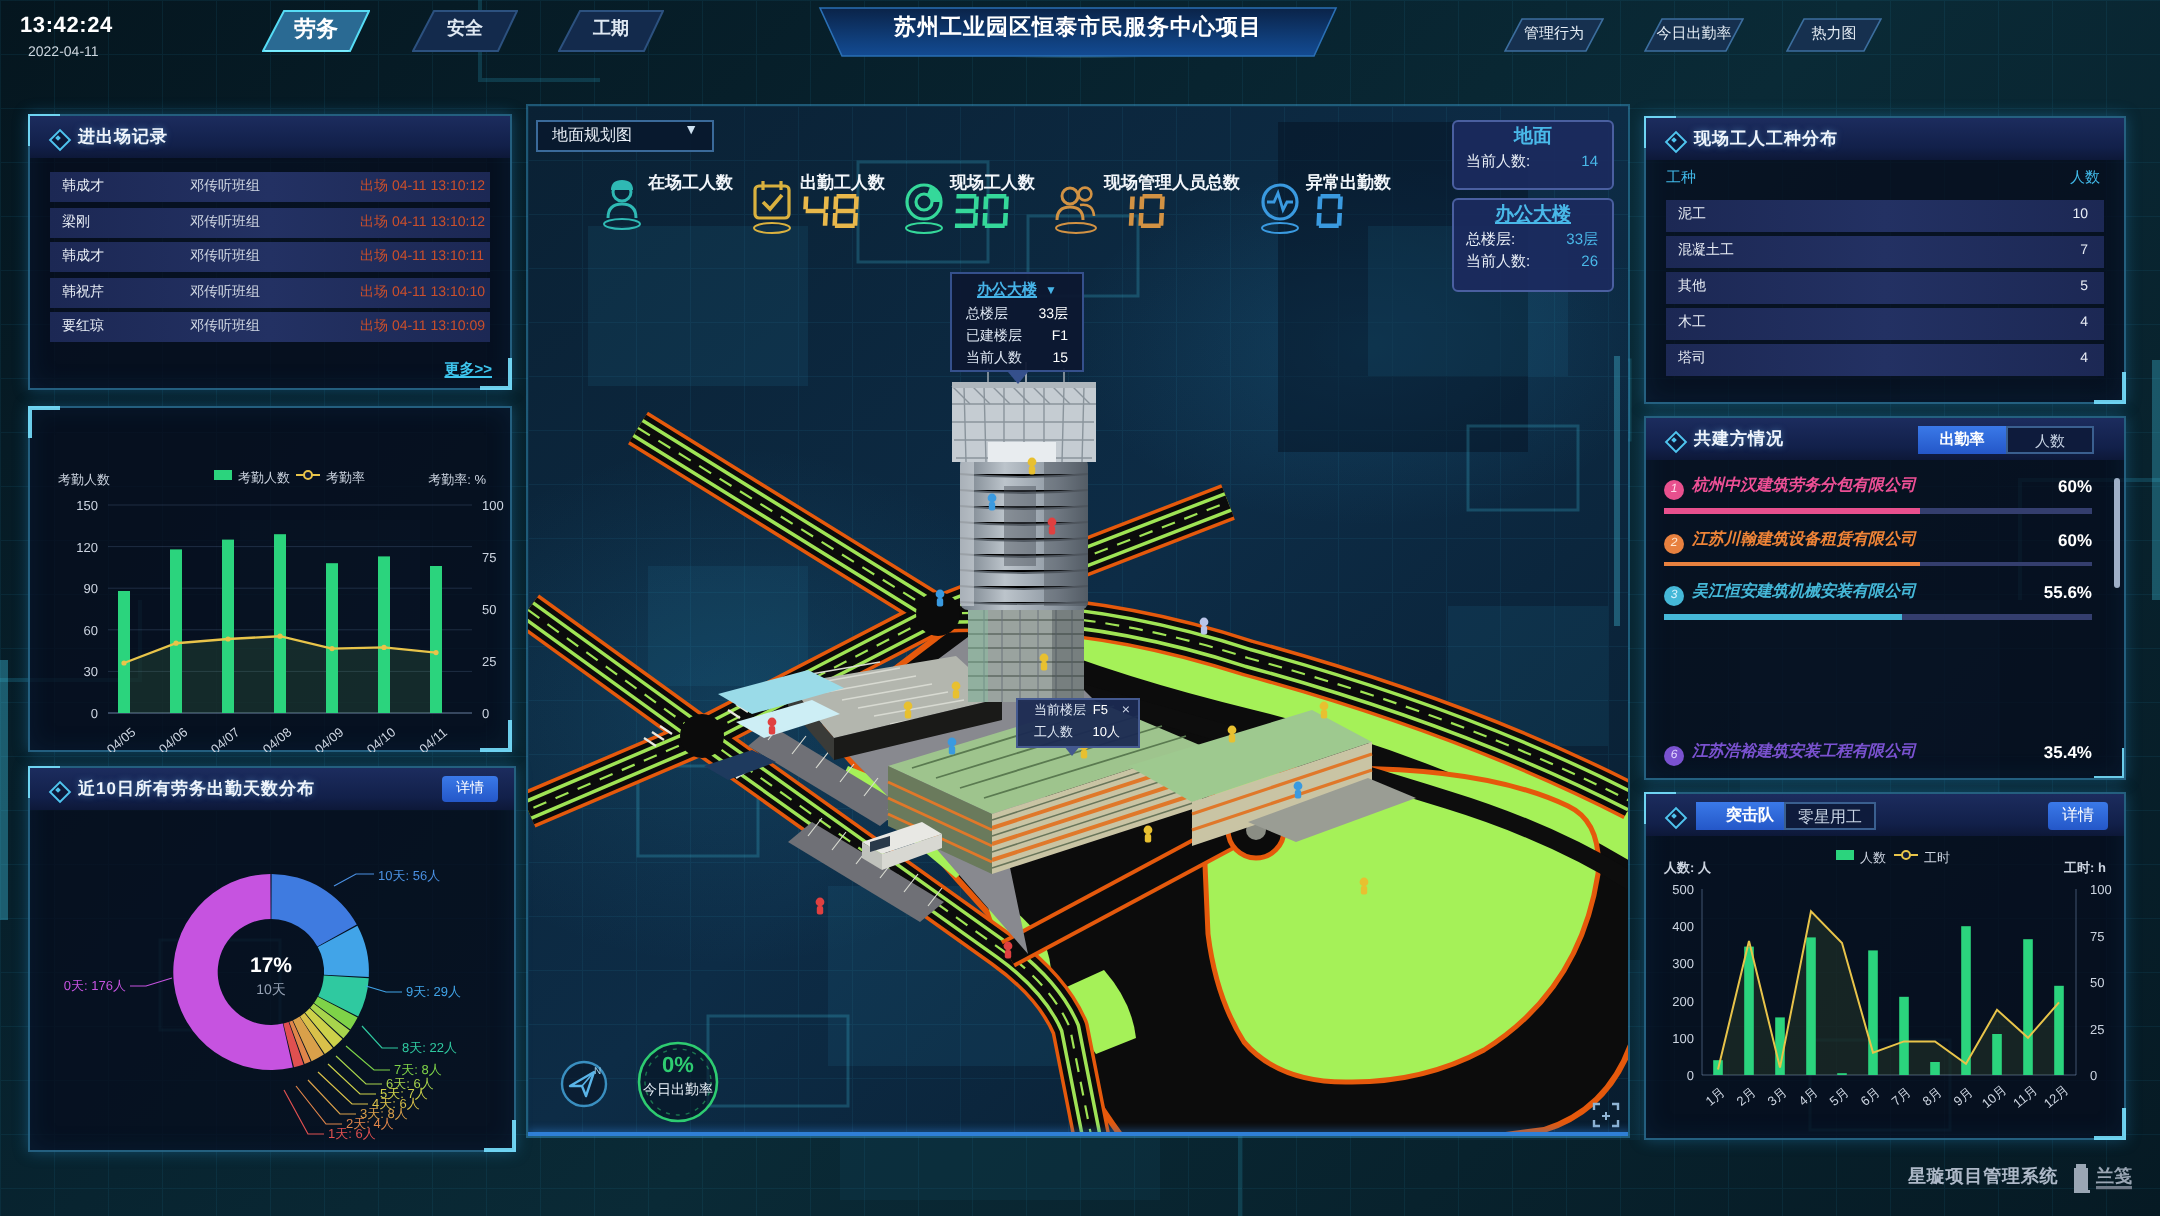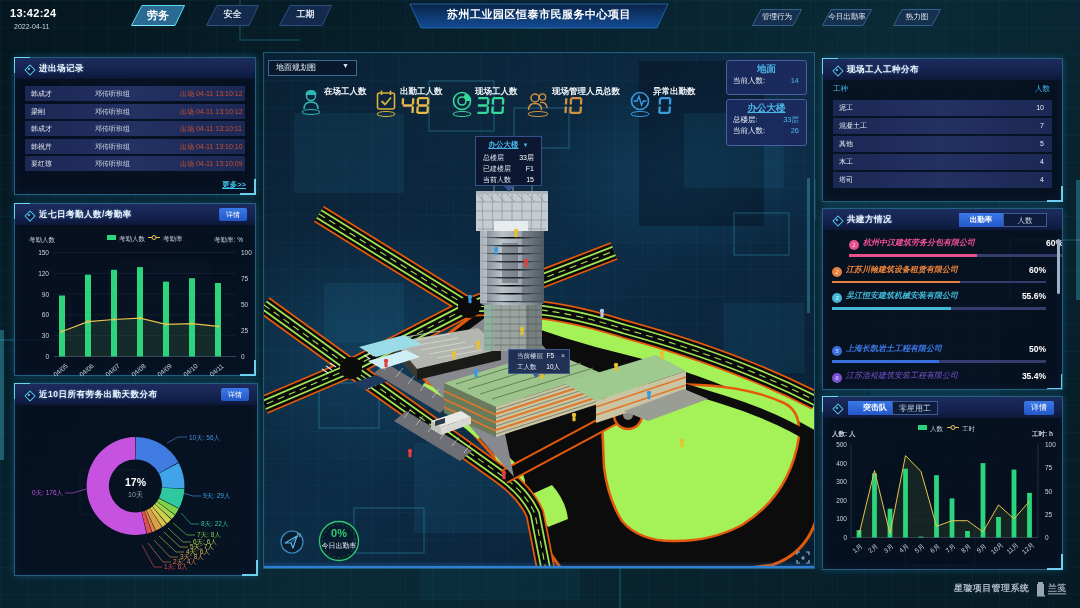--- a/index.html
+++ b/index.html
@@ -631,25 +631,20 @@
   <div class="row" style="top:98px;">
         <span class="rtxt" style="left:6px;">要红琼</span>
         <span class="rtxt" style="left:70px;color:#cfd6e2;">邓传听班组</span>
         <span class="rtxt" style="left:155px;color:#cb4f2b;">出场 04-11 13:10:09</span>
       </div>
 
   <div style="position:absolute;right:9px;bottom:5px;color:#3ec6ee;font-size:7.5px;font-weight:bold;text-decoration:underline;">更多&gt;&gt;</div>
 </div>
 
 <div class="panel" style="left:14px;top:203px;width:242px;height:173px;">
-  <div class="phead">
-        <div class="dico"></div>
-        <div class="ptitle">近七日考勤人数/考勤率</div>
-        <div class="btn-detail">详情</div>
-      </div>
   <svg width="240" height="150" style="position:absolute;left:0;top:22px;">
 
     <text x="14" y="16" fill="#ccd4e0" font-size="6.5">考勤人数</text>
     <text x="228" y="16" fill="#ccd4e0" font-size="6.5" text-anchor="end">考勤率: %</text>
 
     <rect x="92" y="9" width="9" height="5" fill="#2bd47d"></rect>
         <text x="104" y="15" fill="#ccd4e0" font-size="6.5">考勤人数</text>
     <path d="M133 11.5 h12" stroke="#e8c44a" stroke-width="1"></path>
         <circle cx="139" cy="11.5" r="2" fill="#0d1838" stroke="#e8c44a"></circle>
     <text x="148" y="15" fill="#ccd4e0" font-size="6.5">考勤率</text>
@@ -809,21 +804,21 @@
 <div class="panel" style="left:822px;top:208px;width:241px;height:182px;overflow:hidden;">
   <div class="phead">
         <div class="dico"></div>
         <div class="ptitle">共建方情况</div>
 
     <div style="position:absolute;right:59px;top:3.5px;width:44px;height:14px;background:linear-gradient(180deg,#3a79e8,#2457c8);color:#fff;font-size:7.5px;font-weight:bold;text-align:center;line-height:14px;">出勤率</div>
 
     <div style="position:absolute;right:15px;top:3.5px;width:44px;height:14px;background:#0e1b3c;border:1px solid #3a5f8f;color:#c8d4e4;font-size:7.5px;text-align:center;line-height:13px;">人数</div>
   </div>
 
-  <div style="position:absolute;left:26px;top:30px;width:214px;">
+  <div style="position:absolute;left:9px;top:30px;width:214px;">
     <div style="position:relative;height:12px;">
           <span style="position:absolute;left:0;top:1px;width:10px;height:10px;border-radius:50%;background:#e8508e;color:#ffd7e8;font-size:6px;text-align:center;line-height:10px;font-style:italic;">1</span>
     <span style="position:absolute;left:14px;top:0;font-size:8px;font-style:italic;color:#ed4f95;font-weight:bold;">杭州中汉建筑劳务分包有限公司</span>
     <span style="position:absolute;right:0;top:0;font-size:8.5px;color:#fff;font-weight:bold;">60%</span>
         </div>
     <div style="margin-top:3px;height:2.6px;background:#343e6e;">
           <div style="width:60%;height:2.6px;background:#e8508e;"></div>
         </div>
   </div>
 
@@ -843,35 +838,25 @@
           <span style="position:absolute;left:0;top:1px;width:10px;height:10px;border-radius:50%;background:#45b8d8;color:#e0f6ff;font-size:6px;text-align:center;line-height:10px;font-style:italic;">3</span>
     <span style="position:absolute;left:14px;top:0;font-size:8px;font-style:italic;color:#45b8d8;font-weight:bold;">吴江恒安建筑机械安装有限公司</span>
     <span style="position:absolute;right:0;top:0;font-size:8.5px;color:#fff;font-weight:bold;">55.6%</span>
         </div>
     <div style="margin-top:3px;height:2.6px;background:#343e6e;">
           <div style="width:55.6%;height:2.6px;background:#45b8d8;"></div>
         </div>
   </div>
 
 
-  <div style="position:absolute;left:9px;top:136px;width:214px;">
-    <div style="position:relative;height:12px;">
-          <span style="position:absolute;left:0;top:1px;width:10px;height:10px;border-radius:50%;background:#3a6fe0;color:#d8e4ff;font-size:6px;text-align:center;line-height:10px;font-style:italic;">5</span>
-    <span style="position:absolute;left:14px;top:0;font-size:8px;font-style:italic;color:#3f7ae8;font-weight:bold;">上海长凯岩土工程有限公司</span>
-    <span style="position:absolute;right:0;top:0;font-size:8.5px;color:#fff;font-weight:bold;">50%</span>
-        </div>
-    <div style="margin-top:3px;height:2.6px;background:#343e6e;">
-          <div style="width:50%;height:2.6px;background:#3a6fe0;"></div>
-        </div>
-  </div>
 
   <div style="position:absolute;left:9px;top:162.5px;width:214px;">
     <div style="position:relative;height:12px;">
           <span style="position:absolute;left:0;top:1px;width:10px;height:10px;border-radius:50%;background:#7a52d0;color:#e4d8ff;font-size:6px;text-align:center;line-height:10px;font-style:italic;">6</span>
-    <span style="position:absolute;left:14px;top:0;font-size:8px;font-style:italic;color:#7a52d0;font-weight:normal;text-align:center;">江苏浩裕建筑安装工程有限公司</span>
+    <span style="position:absolute;left:14px;top:0;font-size:8px;font-style:italic;color:#7a52d0;font-weight:bold;text-align:center;">江苏浩裕建筑安装工程有限公司</span>
     <span style="position:absolute;right:0;top:0;font-size:8.5px;color:#fff;font-weight:bold;">35.4%</span>
         </div>
   </div>
 
   <div style="position:absolute;right:2.5px;top:30px;width:2.5px;height:55px;background:#9fb0c8;border-radius:2px;"></div>
 </div>
 
 <div class="panel" style="left:822px;top:396px;width:241px;height:174px;">
   <div class="phead">
     <div class="dico"></div>

